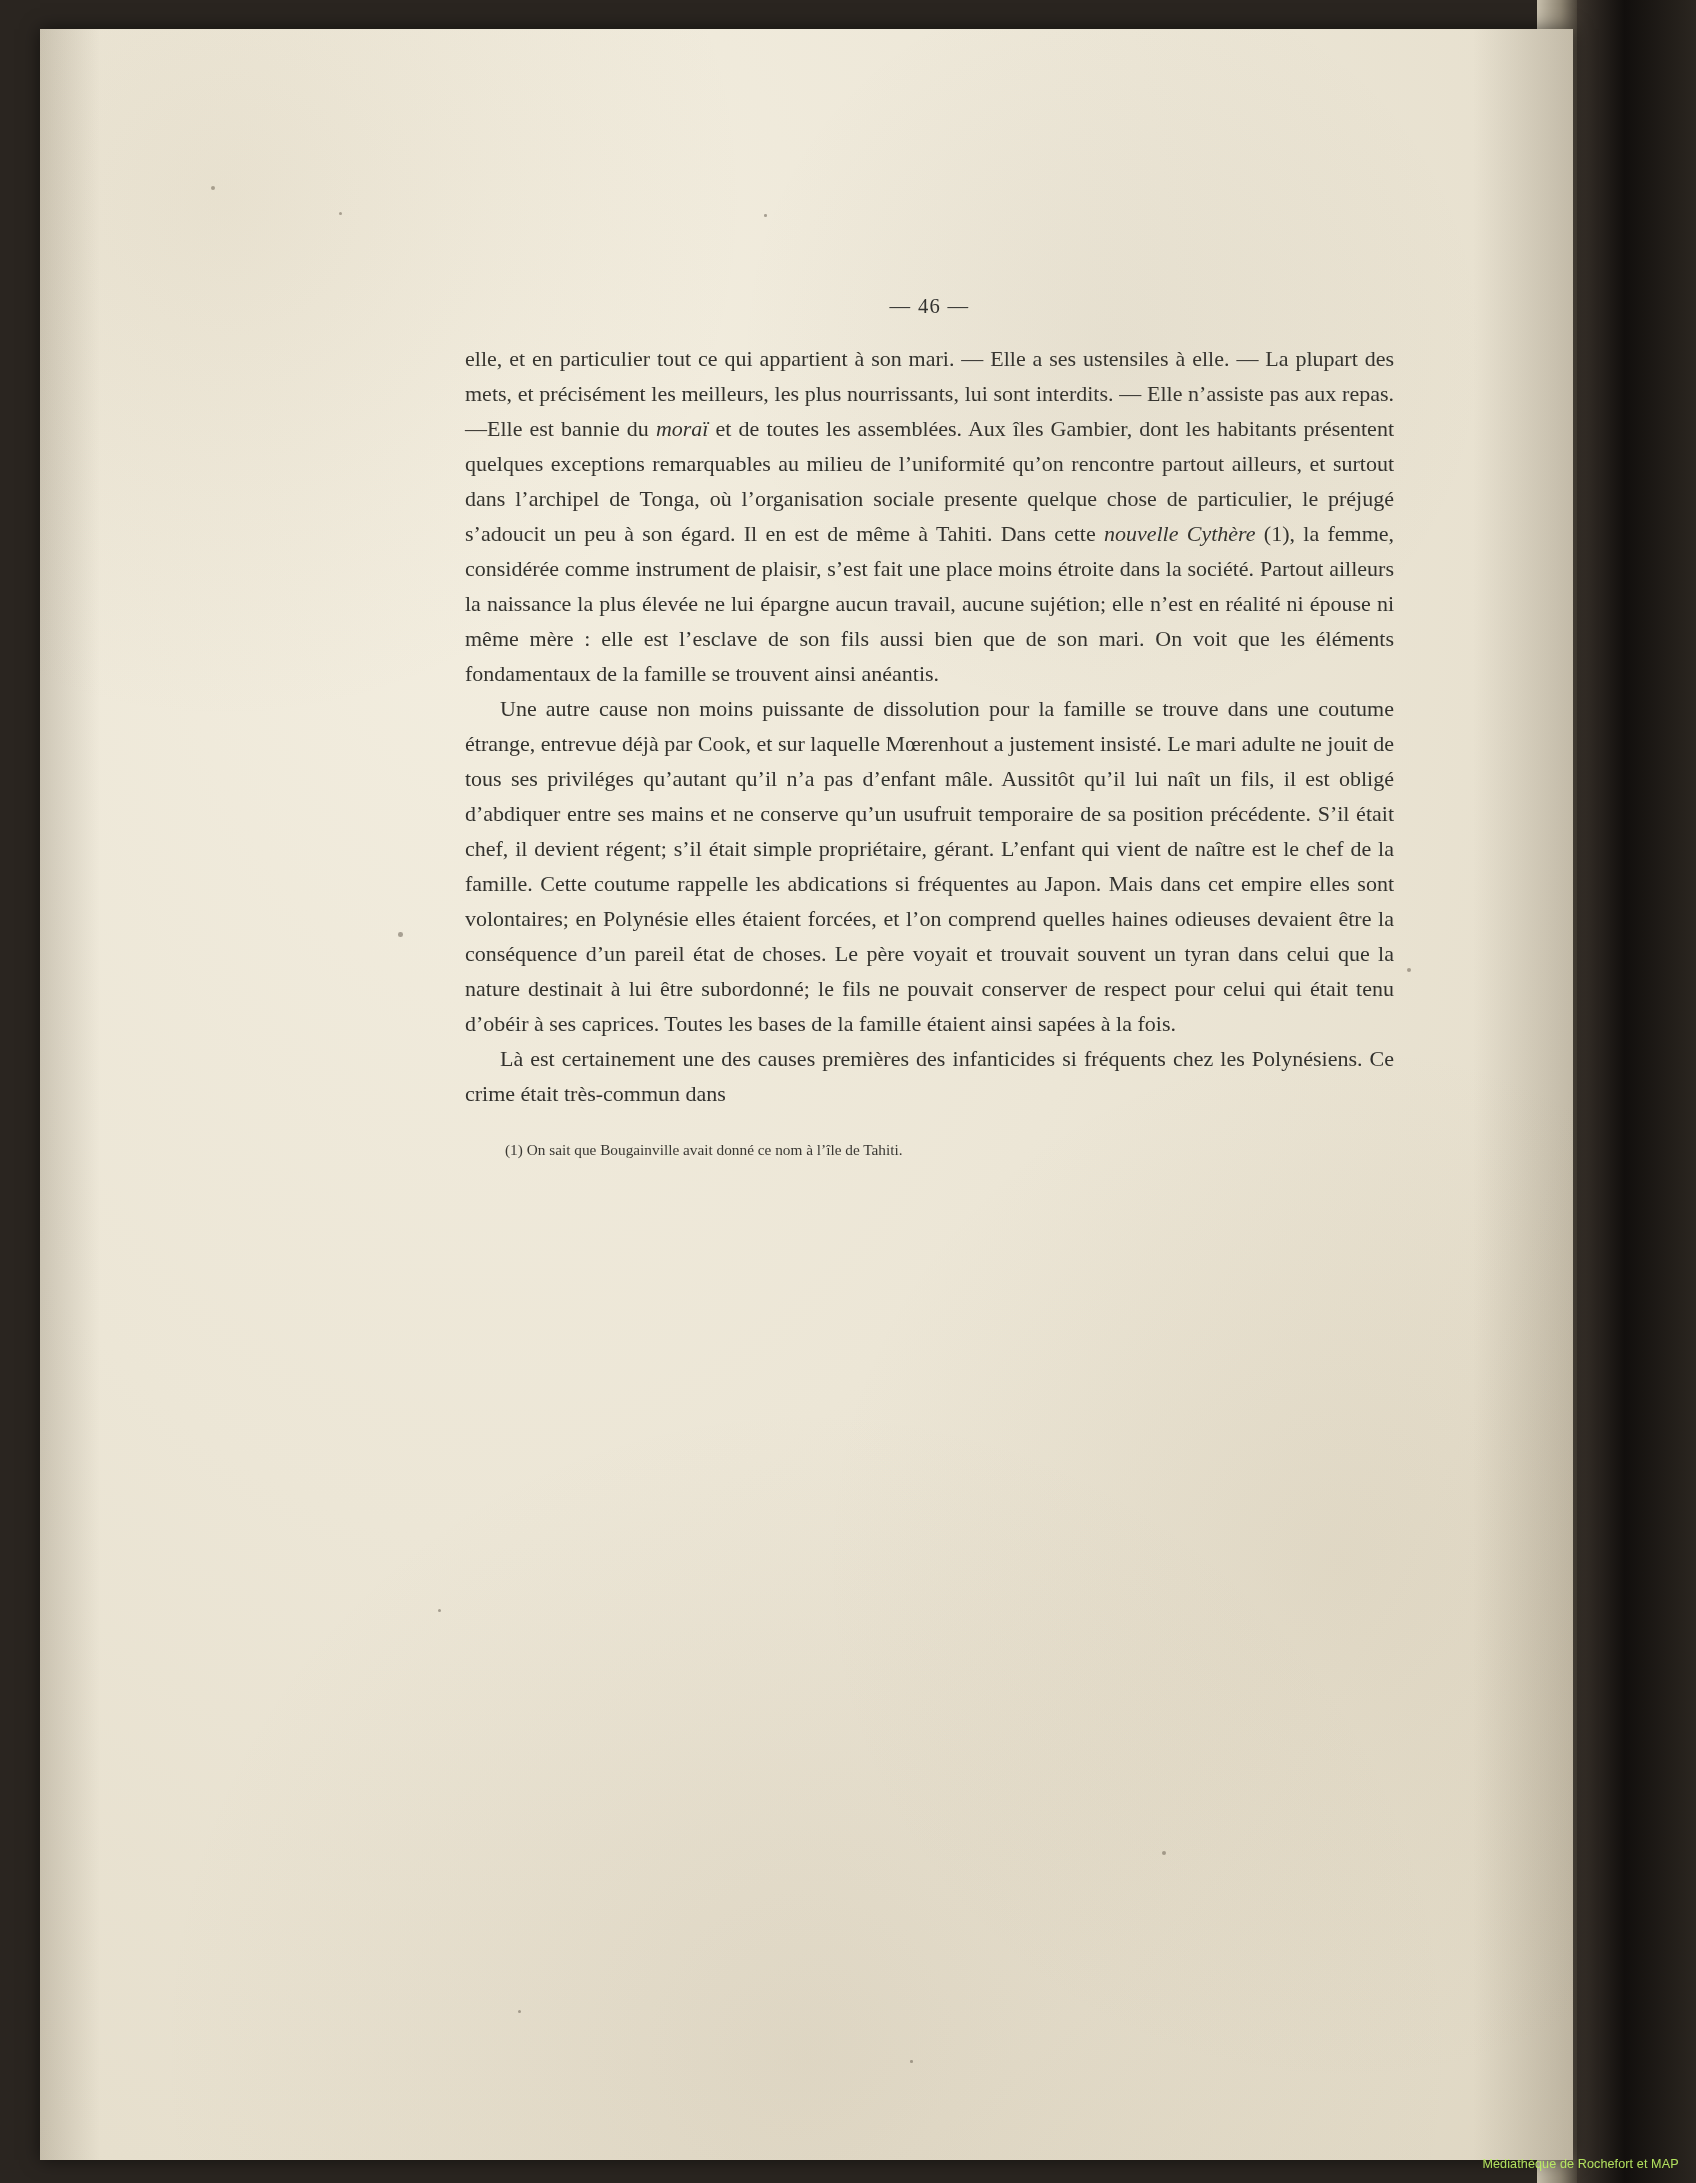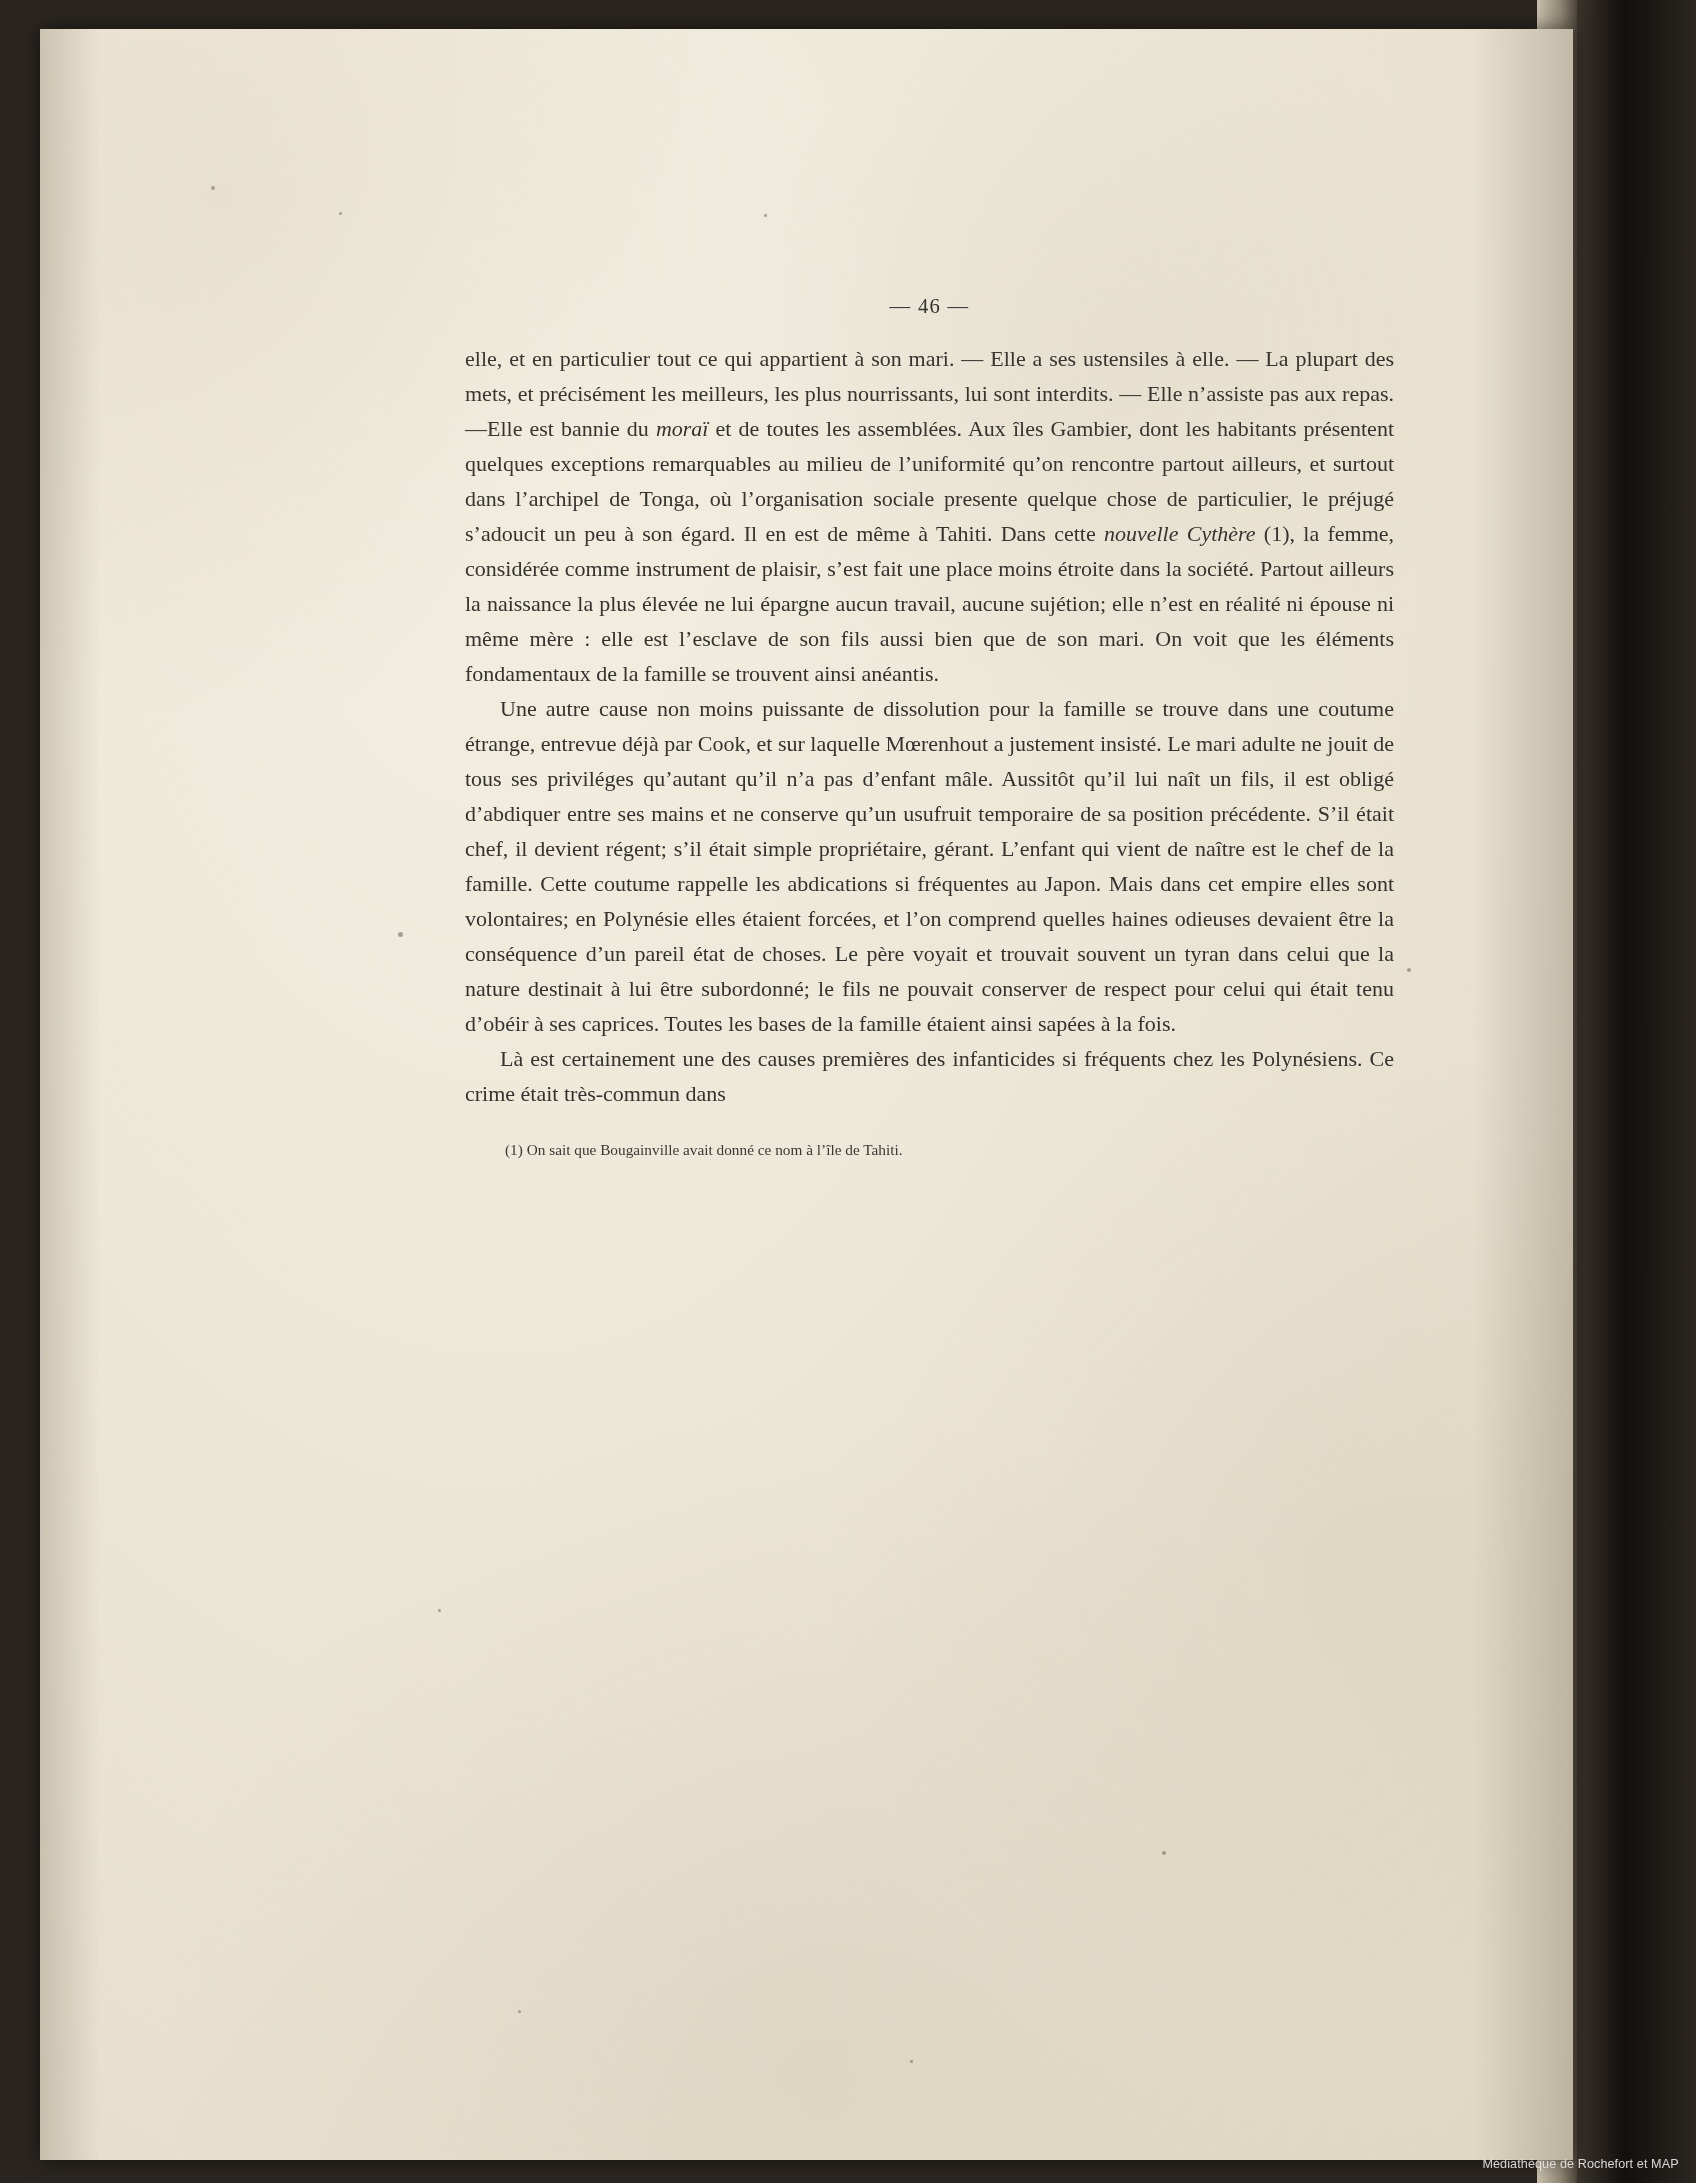--- a/index.html
+++ b/index.html
@@ -130,21 +130,21 @@
     border-radius: 50%;
     opacity: 0.55;
     pointer-events: none;
   }
 
   
   #credit {
     position: absolute;
     right: 17.3px;
     bottom: 12px;
-    color: #e5e5e5;
+    color: #bef264;
     font-size: 12.6px;
     font-family: "Liberation Sans", sans-serif;
     letter-spacing: 0.1px;
     opacity: 0.92;
   }
 </style>
 </head>
 <body>
 
 <div id="scan">

